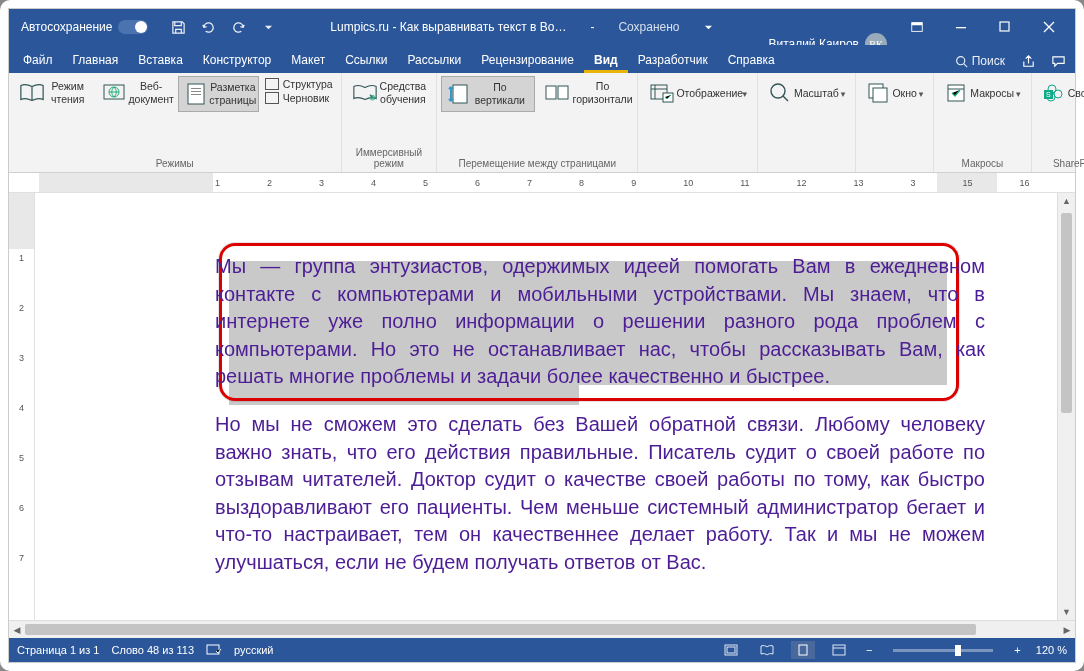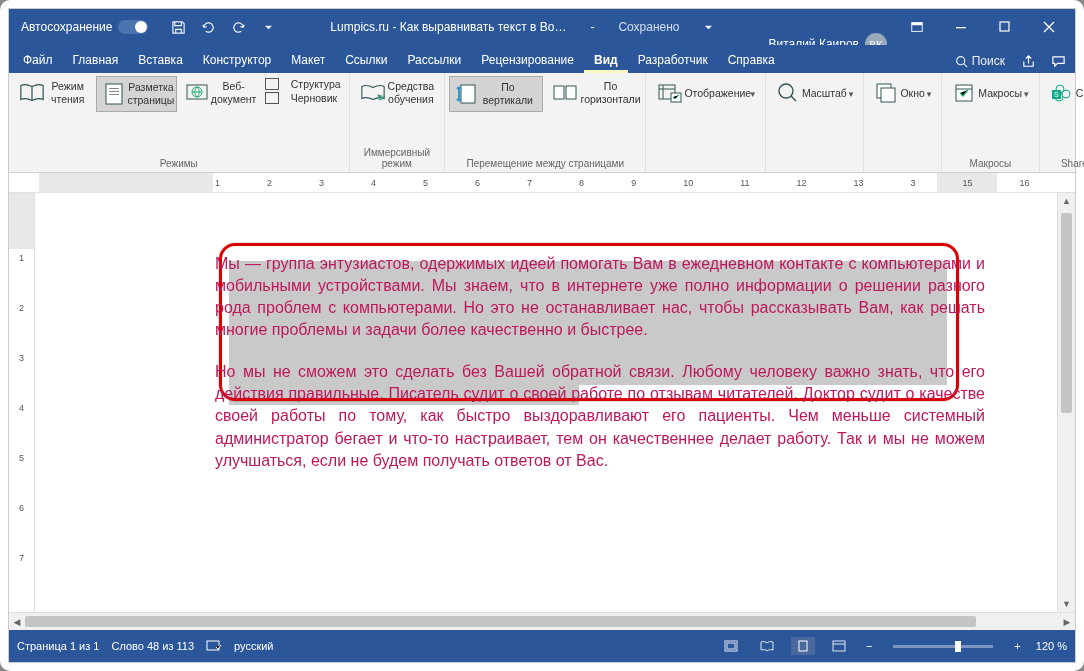--- a/index.html
+++ b/index.html
@@ -17,73 +17,73 @@
 .titlebar .title{flex:1;text-align:center;display:flex;align-items:center;justify-content:center;gap:24px;}
 .titlebar .saved{opacity:.8;}
 .titlebar .user{display:flex;align-items:center;gap:6px;padding:0 8px;margin-top:34px;}
 .avatar{width:22px;height:22px;border-radius:50%;background:#9ab;display:flex;align-items:center;justify-content:center;font-size:10px;color:#fff;font-family:Liberation Serif, serif;}
 .titlebar .winctrl{display:flex;}
 .wc{width:44px;height:36px;display:flex;align-items:center;justify-content:center;cursor:pointer;}
 
 
 .tabs{height:28px;background:#2B579A;display:flex;align-items:flex-end;color:#fff;font-size:12px;padding:0 4px;}
 .tab{padding:5px 10px 6px;cursor:pointer;}
-.tab.active{font-weight:600;border-bottom:3px solid #fef9c3;padding-bottom:3px;}
+.tab.active{font-weight:600;border-bottom:3px solid #eab308;padding-bottom:3px;}
 .tab-spacer{flex:1;}
 .tab-right{display:flex;align-items:center;gap:4px;}
 .search{display:flex;align-items:center;gap:4px;padding:3px 6px;opacity:.9;}
 .tab-icon{width:26px;height:24px;display:flex;align-items:center;justify-content:center;cursor:pointer;}
 
 
 .ribbon{height:100px;background:#F3F3F3;border-bottom:1px solid #d0d0d0;display:flex;}
 .group{display:flex;flex-direction:column;border-right:1px solid #e1e1e1;padding:3px 4px 0;}
 .group-content{flex:1;display:flex;align-items:flex-start;gap:2px;}
 .group-label{font-size:10px;color:#666;text-align:center;padding:2px 0 3px;}
 .rbtn{display:flex;flex-direction:row;align-items:center;justify-content:flex-start;padding:3px 6px;cursor:pointer;min-width:46px;text-align:center;font-size:10.5px;line-height:1.2;color:#333;gap:2px;}
 .rbtn.selected{background:#d4d4d4;border:1px solid #aaa;}
 .rbtn .icon-box{height:28px;display:flex;align-items:center;justify-content:center;}
 .rbtn span{max-width:64px;}
 .mini-list{display:flex;flex-direction:column;gap:2px;padding:2px 4px;font-size:10.5px;color:#333;}
-.mini-item{display:flex;align-items:center;gap:12px;cursor:pointer;}
+.mini-item{display:flex;align-items:center;gap:4px;cursor:pointer;}
 .mini-icon{width:14px;height:12px;border:1px solid #555;display:inline-block;}
 .chev{font-size:9px;color:#555;margin-top:2px;}
 
 
 .doc-wrap{flex:1;display:flex;flex-direction:column;overflow:hidden;background:#f9f9f9;}
 .hruler{height:20px;background:#fff;border-bottom:1px solid #e0e0e0;display:flex;align-items:center;font-size:9px;color:#555;position:relative;padding-left:26px;}
 .hruler .margin{position:absolute;left:30px;top:0;bottom:0;width:174px;background:#e8e8e8;}
 .hruler .margin2{position:absolute;right:78px;top:0;bottom:0;width:60px;background:#e8e8e8;}
 .hruler .ticks{position:relative;display:flex;gap:47px;padding-left:180px;}
 
 .doc-body{flex:1;display:flex;overflow:hidden;}
 .vruler{width:26px;background:#fff;border-right:1px solid #e0e0e0;position:relative;}
 .vruler .vmargin{position:absolute;top:0;left:0;right:0;height:56px;background:#e8e8e8;}
 .vruler .vticks{position:absolute;top:60px;left:0;right:0;display:flex;flex-direction:column;gap:40px;align-items:center;font-size:9px;color:#555;}
 
 .page-view{flex:1;background:#fff;position:relative;overflow:hidden;}
 .page{position:absolute;left:10px;right:32px;top:0;bottom:0;background:#fff;}
-.page-content{padding:60px 40px 0 170px;font-size:16px;color:#be185d;line-height:1.38;}
+.page-content{padding:60px 40px 0 170px;font-size:20px;color:#4c1d95;line-height:1.38;}
 .para{text-align:justify;margin-bottom:20px;}
 
 .highlight-box{position:absolute;left:174px;right:66px;top:50px;height:158px;border:3px solid #DD0000;border-radius:16px;pointer-events:none;box-shadow:0 0 0 1px rgba(0,0,0,.1);}
 .sel-bg{position:absolute;left:184px;right:78px;top:68px;height:124px;background:#c9c9c9;z-index:0;}
 .sel-tail{position:absolute;left:184px;top:192px;width:350px;height:20px;background:#c9c9c9;z-index:0;}
 .page-content .para{position:relative;z-index:1;}
 
 .scrollbar-v{width:18px;background:#f0f0f0;border-left:1px solid #ddd;position:relative;}
 .scrollbar-v .thumb{position:absolute;left:3px;right:3px;top:20px;height:200px;background:#c4c4c4;border-radius:2px;}
 .scrollbar-v .arr{height:16px;display:flex;align-items:center;justify-content:center;font-size:9px;color:#666;}
 
 .scrollbar-h{height:18px;background:#f0f0f0;border-top:1px solid #ddd;display:flex;align-items:center;}
 .scrollbar-h .arr{width:16px;text-align:center;font-size:9px;color:#666;}
 .scrollbar-h .track{flex:1;position:relative;height:100%;}
 .scrollbar-h .thumb{position:absolute;top:3px;bottom:3px;left:0;width:92%;background:#c4c4c4;border-radius:2px;}
 
 
-.status{height:32px;background:#2B579A;display:flex;align-items:center;color:#fff;font-size:11px;padding:0 8px;gap:12px;}
+.status{height:24px;background:#2B579A;display:flex;align-items:center;color:#fff;font-size:11px;padding:0 8px;gap:12px;}
 .status .spacer{flex:1;}
 .status .view-btn{width:24px;height:18px;display:flex;align-items:center;justify-content:center;cursor:pointer;opacity:.85;}
 .status .view-btn.active{background:#49689c;opacity:1;}
 .zoom-slider{width:100px;height:3px;background:#7a93bf;position:relative;margin:0 6px;}
 .zoom-slider::after{content:"";position:absolute;left:62%;top:-4px;width:6px;height:11px;background:#fff;}
 .zoom-btn{cursor:pointer;padding:0 3px;}
 
 svg{display:block;}
 </style>
 </head>
@@ -194,40 +194,40 @@
   <div class="group">
     <div class="group-content">
       <div class="rbtn">
         <div class="icon-box">
                 <svg width="26" height="22" viewBox="0 0 28 22">
                   <path fill="none" stroke="#355" stroke-width="1.3" d="M2 3c4-2 8-1 12 1 4-2 8-3 12-1v15c-4-2-8-1-12 1-4-2-8-3-12-1z M14 4v15"></path>
                 </svg>
               </div>
         <span>Режим чтения</span>
       </div>
+      <div class="rbtn">
+        <div class="icon-box">
+                <svg width="24" height="22" viewBox="0 0 24 22">
+                  <rect x="2" y="3" width="20" height="14" fill="none" stroke="#355"></rect>
+                  <circle cx="12" cy="10" r="5" fill="none" stroke="#2a7"></circle>
+                  <path stroke="#2a7" fill="none" d="M7 10h10M12 5c-3 3-3 7 0 10M12 5c3 3 3 7 0 10"></path>
+                </svg>
+              </div>
+        <span>Веб-документ</span>
+      </div>
       <div class="rbtn selected">
         <div class="icon-box">
                 <svg width="22" height="24" viewBox="0 0 22 24">
                   <rect x="3" y="2" width="16" height="20" fill="#fff" stroke="#355"></rect>
                   <rect x="6" y="6" width="10" height="1" fill="#888"></rect>
                   <rect x="6" y="9" width="10" height="1" fill="#888"></rect>
                   <rect x="6" y="12" width="10" height="1" fill="#888"></rect>
                 </svg>
               </div>
         <span>Разметка страницы</span>
-      </div>
-      <div class="rbtn">
-        <div class="icon-box">
-                <svg width="24" height="22" viewBox="0 0 24 22">
-                  <rect x="2" y="3" width="20" height="14" fill="none" stroke="#355"></rect>
-                  <circle cx="12" cy="10" r="5" fill="none" stroke="#2a7"></circle>
-                  <path stroke="#2a7" fill="none" d="M7 10h10M12 5c-3 3-3 7 0 10M12 5c3 3 3 7 0 10"></path>
-                </svg>
-              </div>
-        <span>Веб-документ</span>
       </div>
       <div class="mini-list">
         <div class="mini-item">
                 <span class="mini-icon"></span>
                 <span>Структура</span>
               </div>
         <div class="mini-item">
                 <span class="mini-icon"></span>
                 <span>Черновик</span>
               </div>

